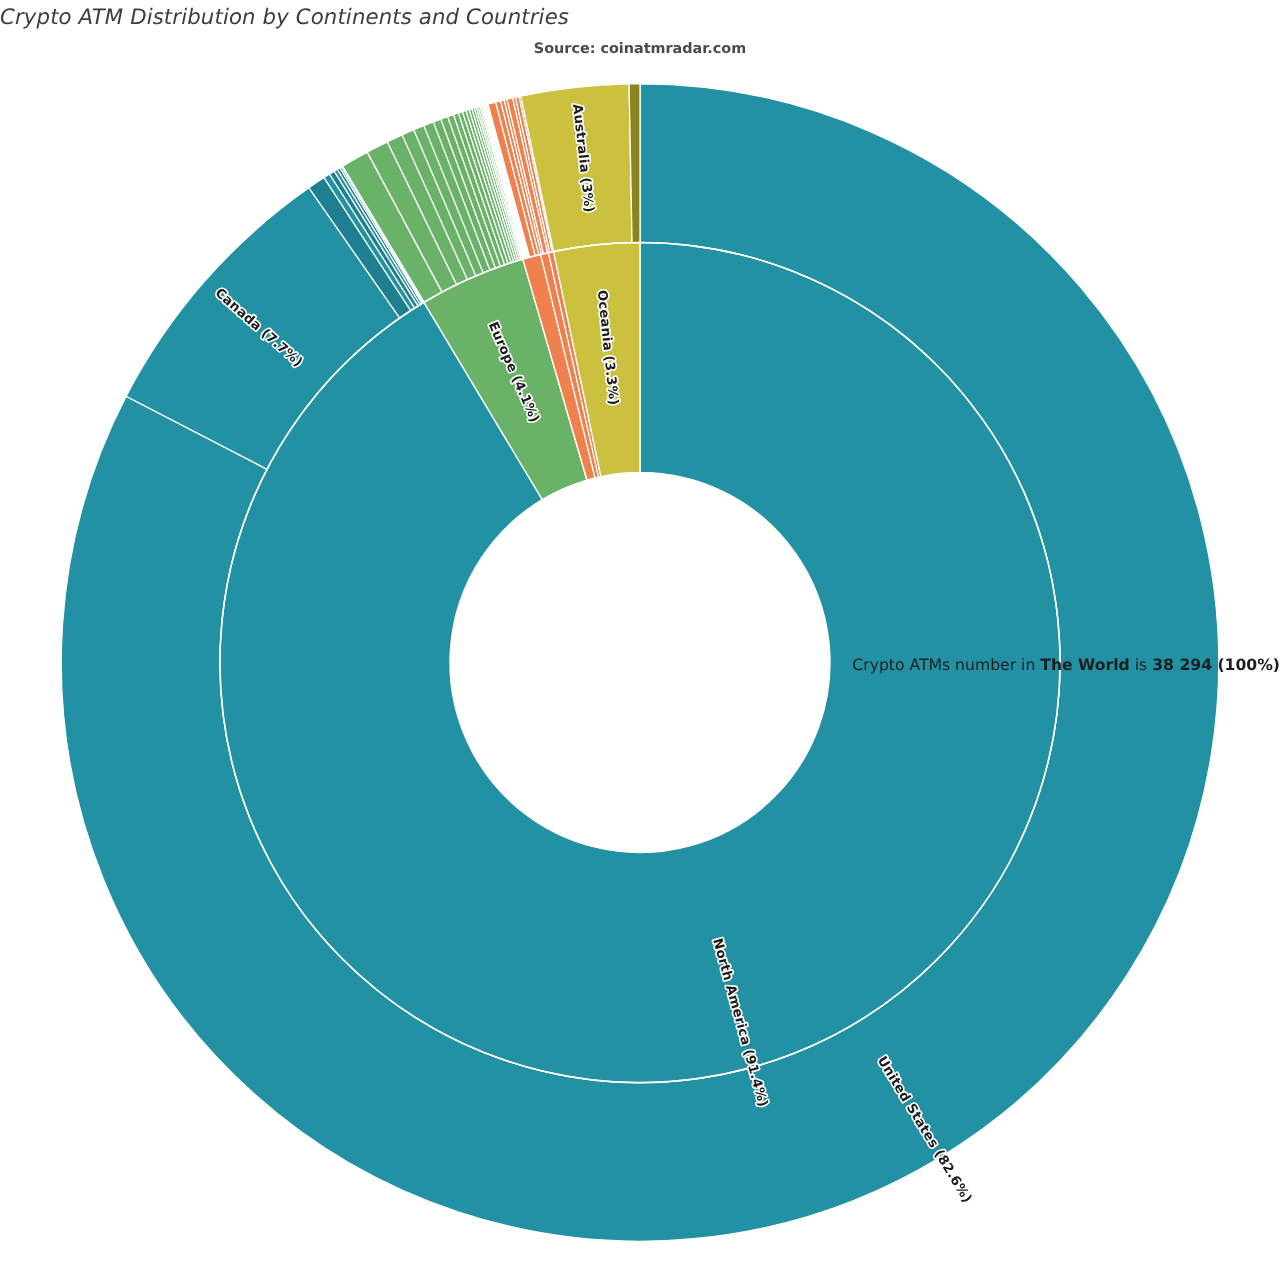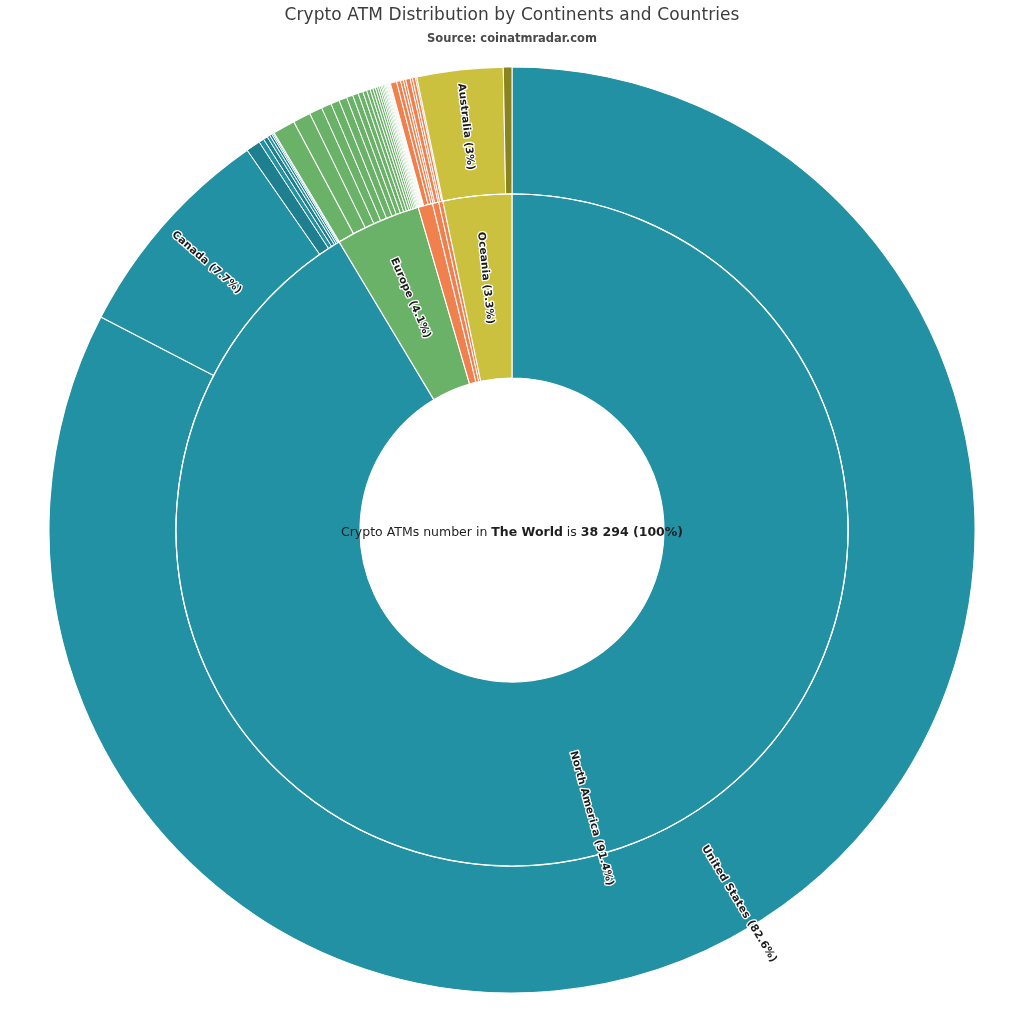--- a/index.html
+++ b/index.html
@@ -6,24 +6,25 @@
   body{
     width:1024px;height:1021px;
     background:#ffffff;
     font-family:"DejaVu Sans","Liberation Sans",sans-serif;
     overflow:hidden;
     position:relative;
   }
   #chart-root{position:absolute;inset:0;}
   .title{
     position:absolute;top:0;left:0;width:1024px;
-    text-align:center;
+    text-align:left;
     font-size:17px;color:#3d3d3d;
     letter-spacing:.1px;
     padding-top:4px;
+    font-style:italic;
   }
   .subtitle{
     position:absolute;top:31px;left:0;width:1024px;
     text-align:center;
     font-size:11.5px;color:#4a4a4a;font-weight:bold;
   }
   svg{position:absolute;top:0;left:0;}
   .seg{stroke:#ffffff;stroke-width:1.1;}
   .seg-thin{stroke:#ffffff;stroke-width:1.0;}
   .ringline{fill:none;stroke:#ffffff;stroke-width:1.2;opacity:.85;}
@@ -35,21 +36,21 @@
     paint-order:stroke fill;
     stroke:#ffffff;
     stroke-width:2.6px;
     stroke-linejoin:round;
     letter-spacing:.2px;
   }
   .center-text{
     position:absolute;
     left:0;width:1024px;
     top:524px;
-    text-align:center;
+    text-align:right;
     font-size:12.5px;
     color:#1f1f1f;
   }
   .center-text b{font-weight:700;}
 </style>
 </head>
 <body>
 
 <div id="chart-root">
 

